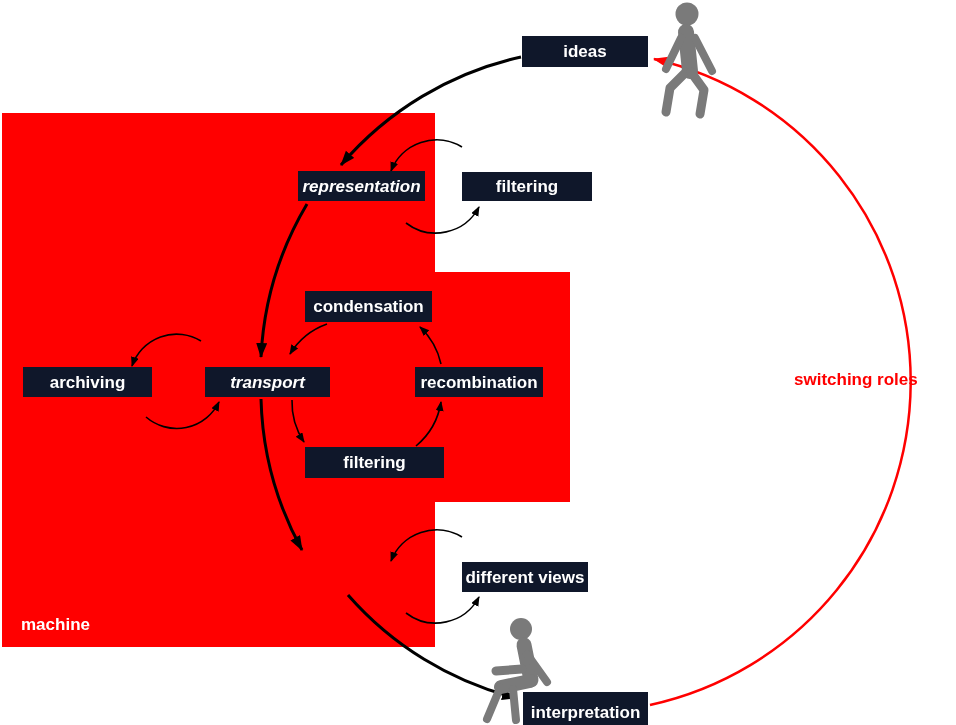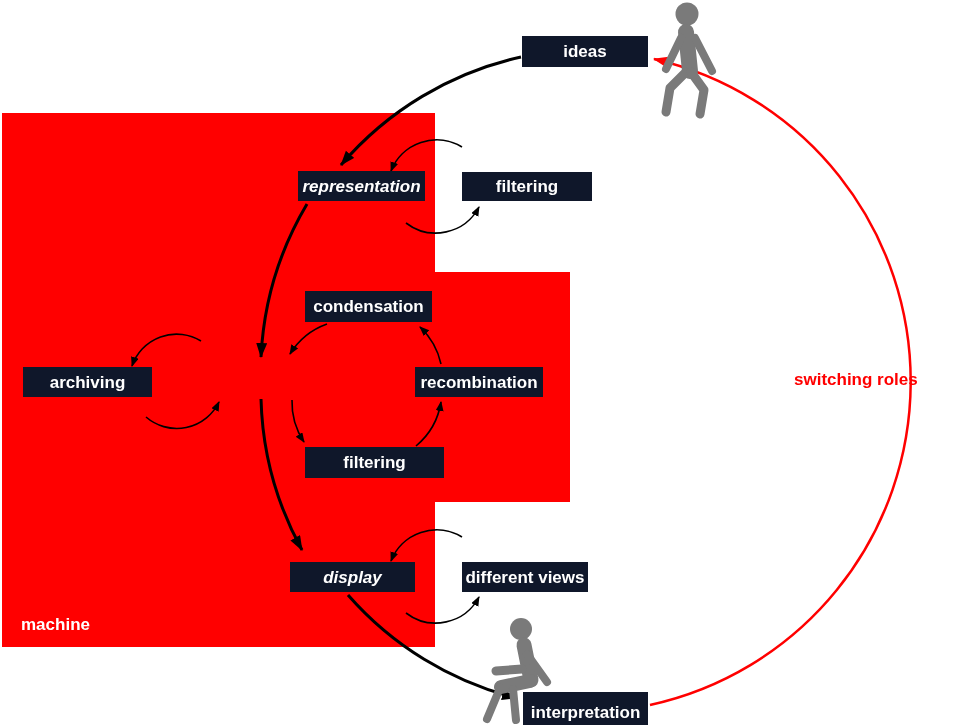--- a/index.html
+++ b/index.html
@@ -97,26 +97,26 @@
   <div class="box" style="left:522px;top:36px;width:126px;height:31px;">ideas</div>
 
   <div class="box it" style="left:290px;top:171px;width:127px;height:30px;margin-left:8px;">representation</div>
 
   <div class="box" style="left:462px;top:172px;width:130px;height:29px;">filtering</div>
 
   <div class="box" style="left:305px;top:291px;width:127px;height:31px;">condensation</div>
 
   <div class="box" style="left:23px;top:367px;width:129px;height:30px;">archiving</div>
 
+  <div class="box it" style="left:205px;top:367px;width:125px;height:30px;">transport</div>
 
   <div class="box" style="left:415px;top:367px;width:128px;height:30px;">recombination</div>
 
   <div class="box" style="left:305px;top:447px;width:139px;height:31px;">filtering</div>
 
-  <div class="box it" style="left:290px;top:562px;width:125px;height:30px;">display</div>
 
   <div class="box" style="left:462px;top:562px;width:126px;height:30px;">different views</div>
 
   <div class="box" style="left:523px;top:692px;width:125px;height:41px;">interpretation</div>
 
   <div class="area-label machine-label" style="left:21px;top:616px;">machine</div>
 
   <div class="area-label switch-label" style="left:794px;top:371px;">switching roles</div>
 
 </div>

